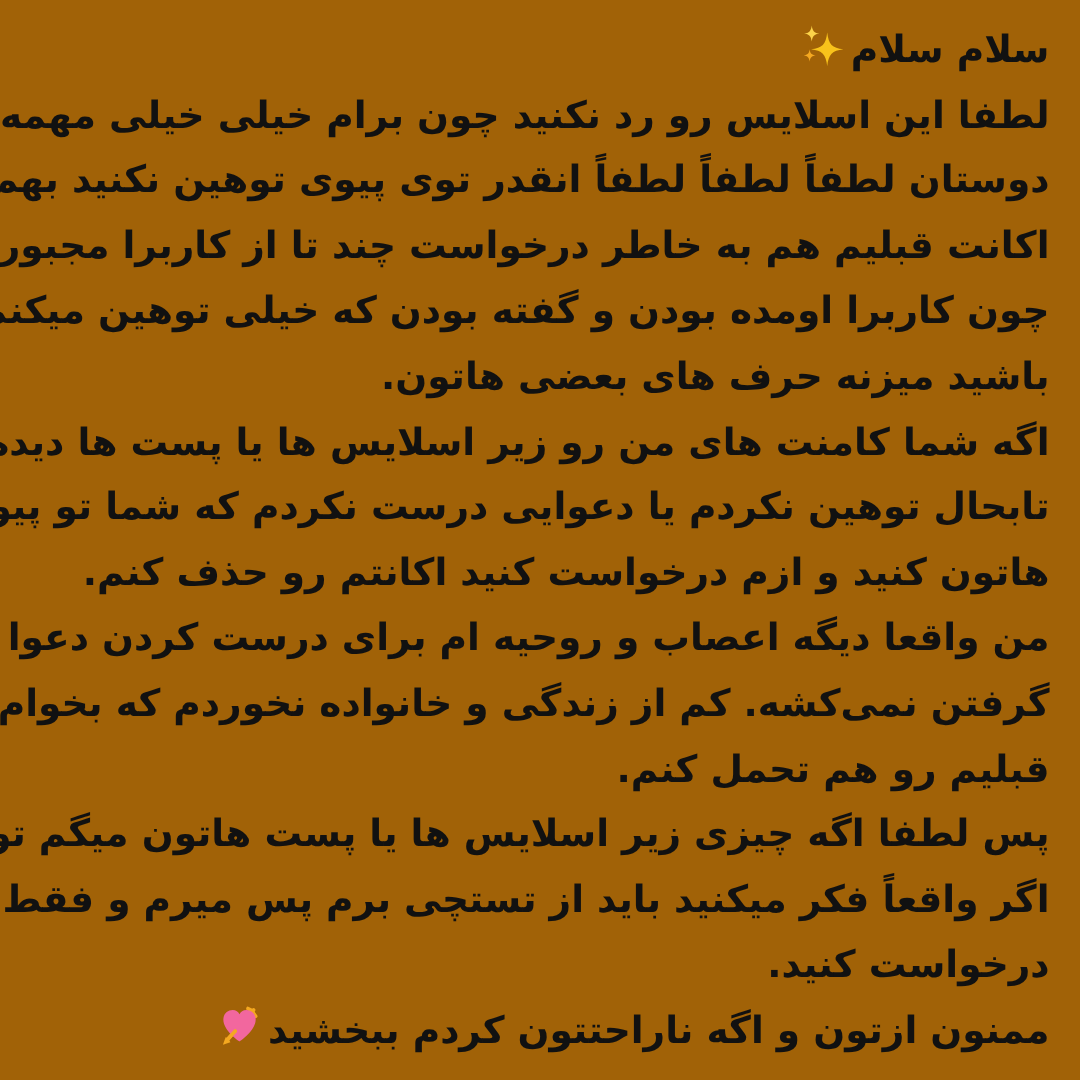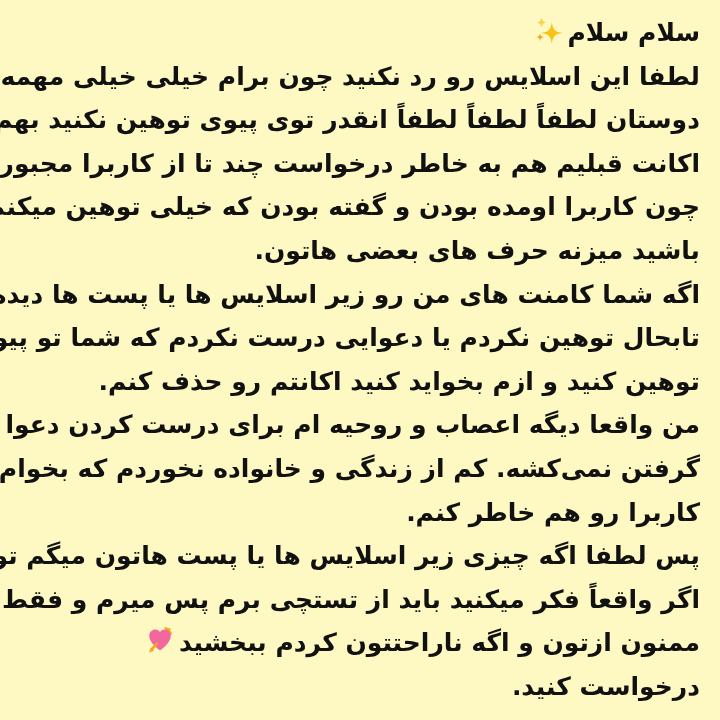--- a/index.html
+++ b/index.html
@@ -4,21 +4,21 @@
 <style>
   * { margin: 0; padding: 0; box-sizing: border-box; }
   html, body {
     width: 720px;
     background: #ffffff;
     font-family: "DejaVu Sans", "Liberation Sans", sans-serif;
   }
   .page {
     width: 720px;
     height: 720px;
-    background: #fef9c3;
+    background: #a16207;
     direction: rtl;
     padding: 11px 20px 0 20px;
     overflow: hidden;
   }
   .msg-line {
     direction: rtl;
     text-align: right;
     unicode-bidi: plaintext;
     font-size: 25px;
     font-weight: 700;
@@ -48,32 +48,32 @@
       <path fill="#f4a821" d="M6.5 18 C6.9 21 7.9 22 10.8 22.4 C7.9 22.8 6.9 23.8 6.5 26.8 C6.1 23.8 5.1 22.8 2.2 22.4 C5.1 22 6.1 21 6.5 18 Z"></path>
     </svg></span></div>
 
   <div class="msg-line">لطفا این اسلایس رو رد نکنید چون برام خیلی خیلی مهمه.</div>
   <div class="msg-line">دوستان لطفاً لطفاً لطفاً انقدر توی پیوی توهین نکنید بهم. واقعا اذیت میشم.</div>
   <div class="msg-line">اکانت قبلیم هم به خاطر درخواست چند تا از کاربرا مجبور شدم حذف کنم.</div>
   <div class="msg-line">چون کاربرا اومده بودن و گفته بودن که خیلی توهین میکنم و خب واقعا بهم</div>
   <div class="msg-line">باشید میزنه حرف های بعضی هاتون.</div>
   <div class="msg-line">اگه شما کامنت های من رو زیر اسلایس ها یا پست ها دیده باشید من هیچوقت</div>
   <div class="msg-line">تابحال توهین نکردم یا دعوایی درست نکردم که شما تو پیوی بخواید بهم</div>
-  <div class="msg-line">توهین کنید و ازم بخواید کنید اکانتم رو حذف کنم.</div>
+  <div class="msg-line">هاتون کنید و ازم درخواست کنید اکانتم رو حذف کنم.</div>
   <div class="msg-line">من واقعا دیگه اعصاب و روحیه ام برای درست کردن دعوا و مورد توهین قرار</div>
   <div class="msg-line">گرفتن نمی‌کشه. کم از زندگی و خانواده نخوردم که بخوام توهین یه سری از</div>
-  <div class="msg-line">کاربرا رو هم خاطر کنم.</div>
+  <div class="msg-line">قبلیم رو هم تحمل کنم.</div>
   <div class="msg-line">پس لطفا اگه چیزی زیر اسلایس ها یا پست هاتون میگم توهین حساب نکنید.</div>
   <div class="msg-line">اگر واقعاً فکر میکنید باید از تستچی برم پس میرم و فقط میتونید ازم به آرومی</div>
+  <div class="msg-line">درخواست کنید.</div>
+
   <div class="msg-line"><span>ممنون ازتون و اگه ناراحتتون کردم ببخشید</span><span class="emoji"><svg viewBox="0 0 32 32" xmlns="http://www.w3.org/2000/svg">
       <g stroke="#f4a821" stroke-width="2.6" stroke-linecap="round">
         <line x1="26" y1="3.5" x2="8" y2="24"></line>
         <line x1="27.5" y1="8" x2="25" y2="4.5"></line>
         <line x1="22" y1="2.5" x2="25.3" y2="4.2"></line>
       </g>
       <path fill="#f2679e" d="M16 26 C16 26 4.5 18.6 4.5 10.4 C4.5 6.1 7.8 3.6 11.1 3.6 C13.5 3.6 15.2 5 16 6.5 C16.8 5 18.5 3.6 20.9 3.6 C24.2 3.6 27.5 6.1 27.5 10.4 C27.5 18.6 16 26 16 26 Z"></path>
       <line x1="13" y1="18.5" x2="8" y2="24" stroke="#f4a821" stroke-width="2.6" stroke-linecap="round"></line>
       <path fill="#f4a821" d="M9.5 26.5 L4.2 28.2 L6.1 23 L7.9 23.6 Z"></path>
     </svg></span></div>
 
-  <div class="msg-line">درخواست کنید.</div>
-
 </div>
 
 </body></html>

